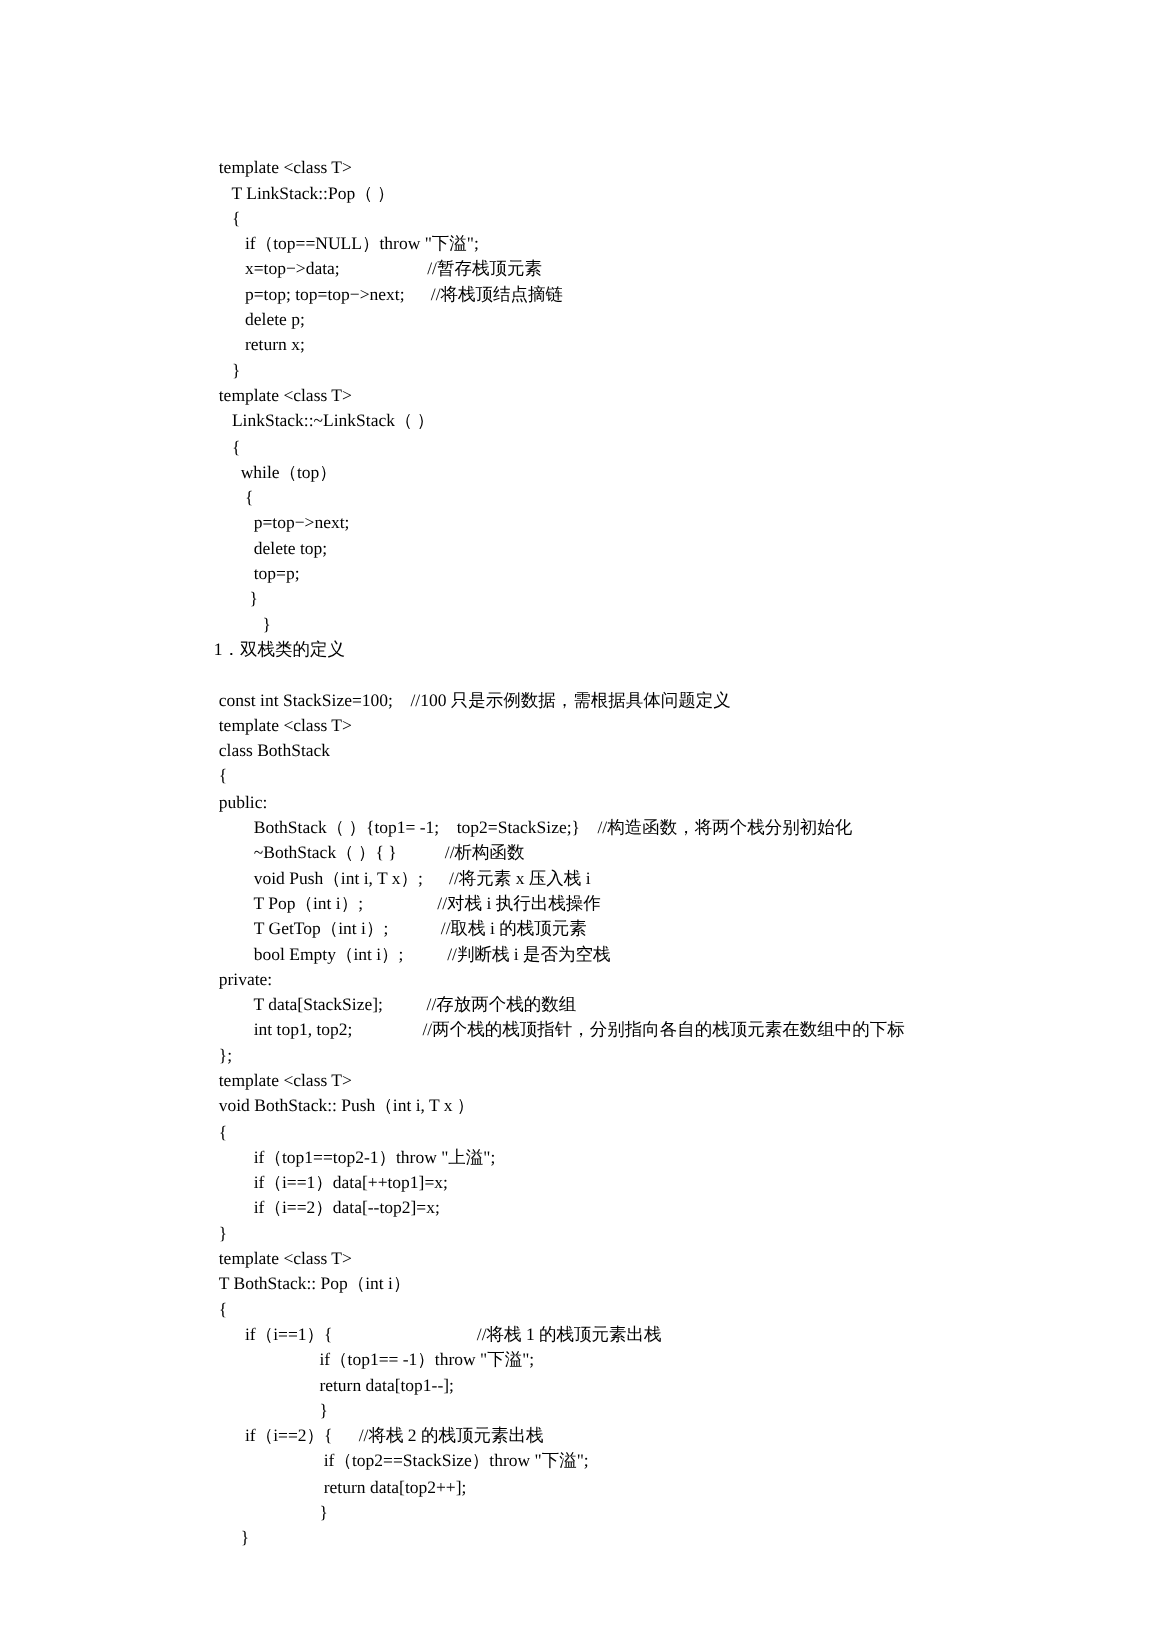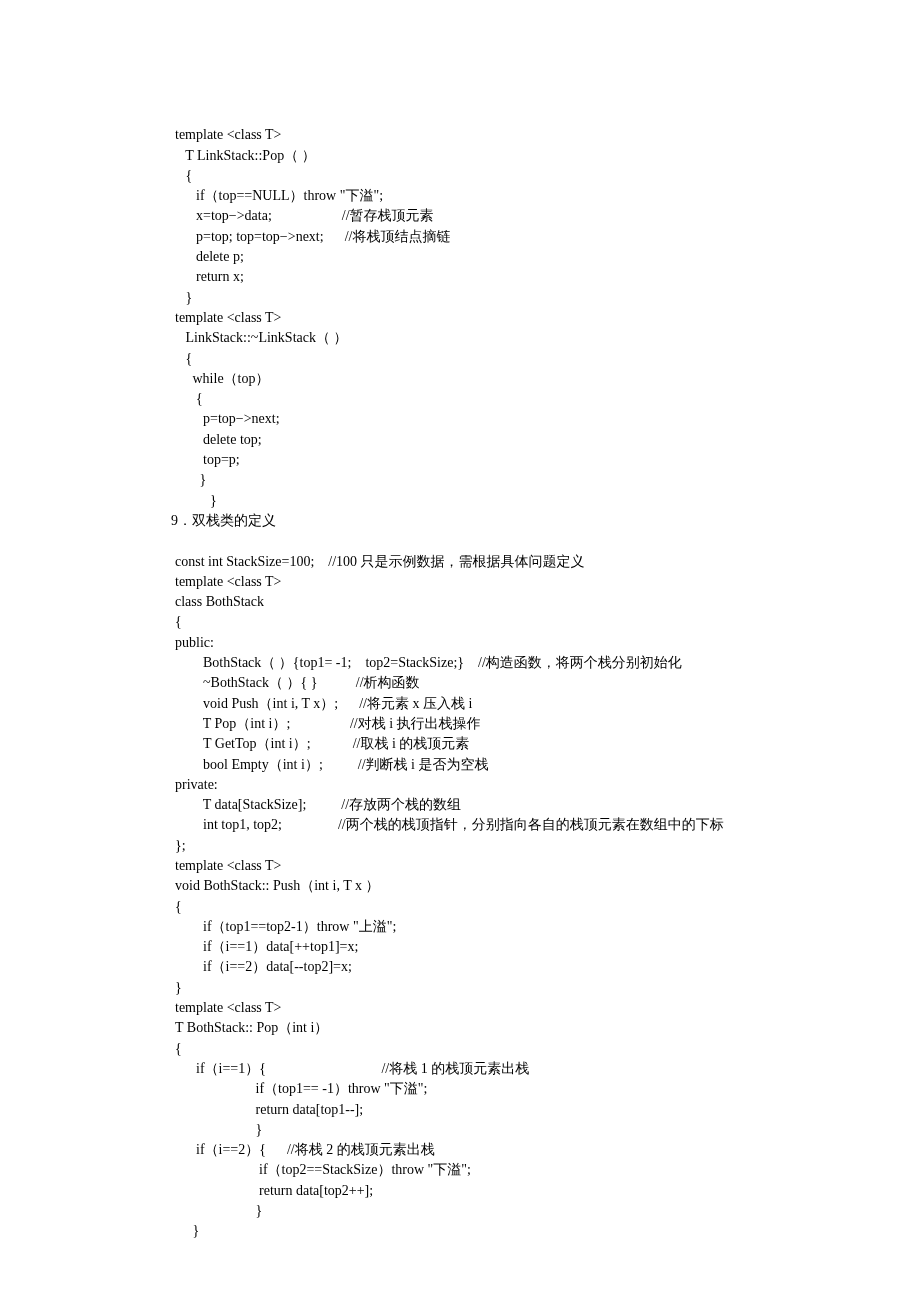--- a/index.html
+++ b/index.html
@@ -38,21 +38,21 @@
 template &lt;class T&gt;
    LinkStack::~LinkStack（ ）
    {
      while（top）
       {
         p=top−&gt;next;
         delete top;
         top=p;
        }
           }</span>
-<span class="heading">9．双栈类的定义</span>
+<span class="heading">1．双栈类的定义</span>
 
 <span>const int StackSize=100;    //100 只是示例数据，需根据具体问题定义
 template &lt;class T&gt;
 class BothStack
 {
 public:
         BothStack（ ）{top1= -1;    top2=StackSize;}    //构造函数，将两个栈分别初始化
         ~BothStack（ ）{ }           //析构函数
         void Push（int i, T x）;      //将元素 x 压入栈 i
         T Pop（int i）;                 //对栈 i 执行出栈操作

